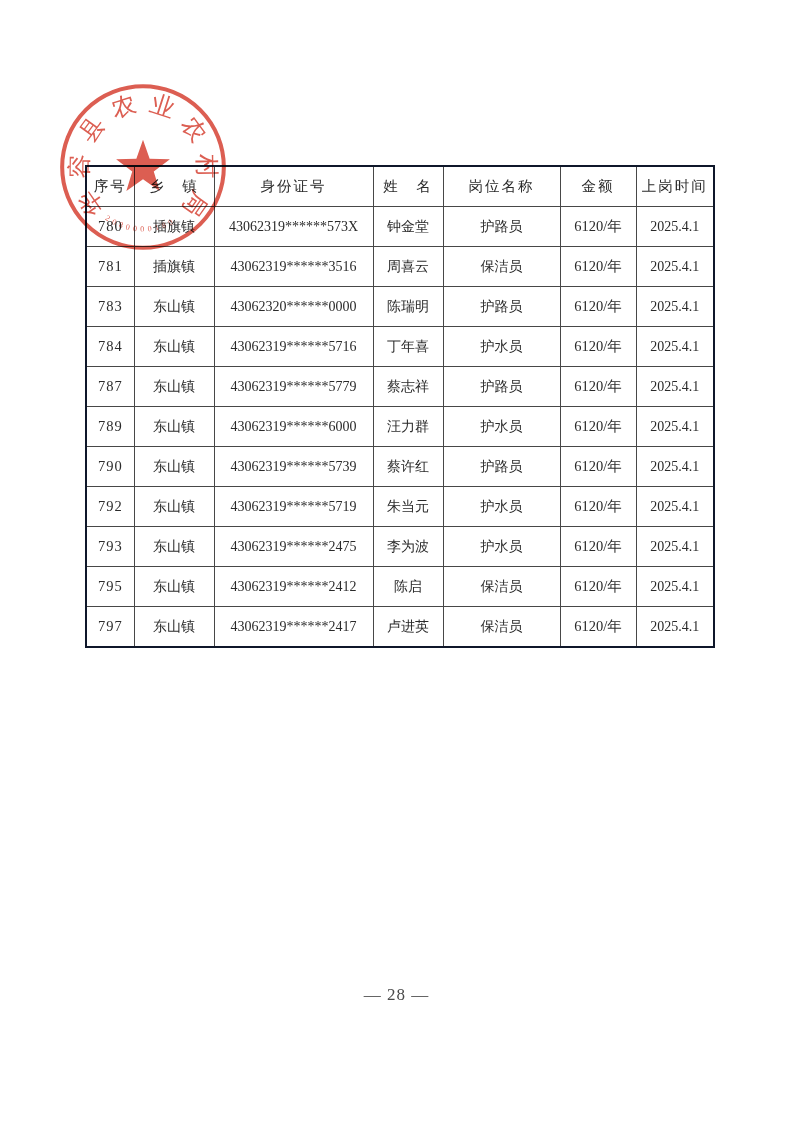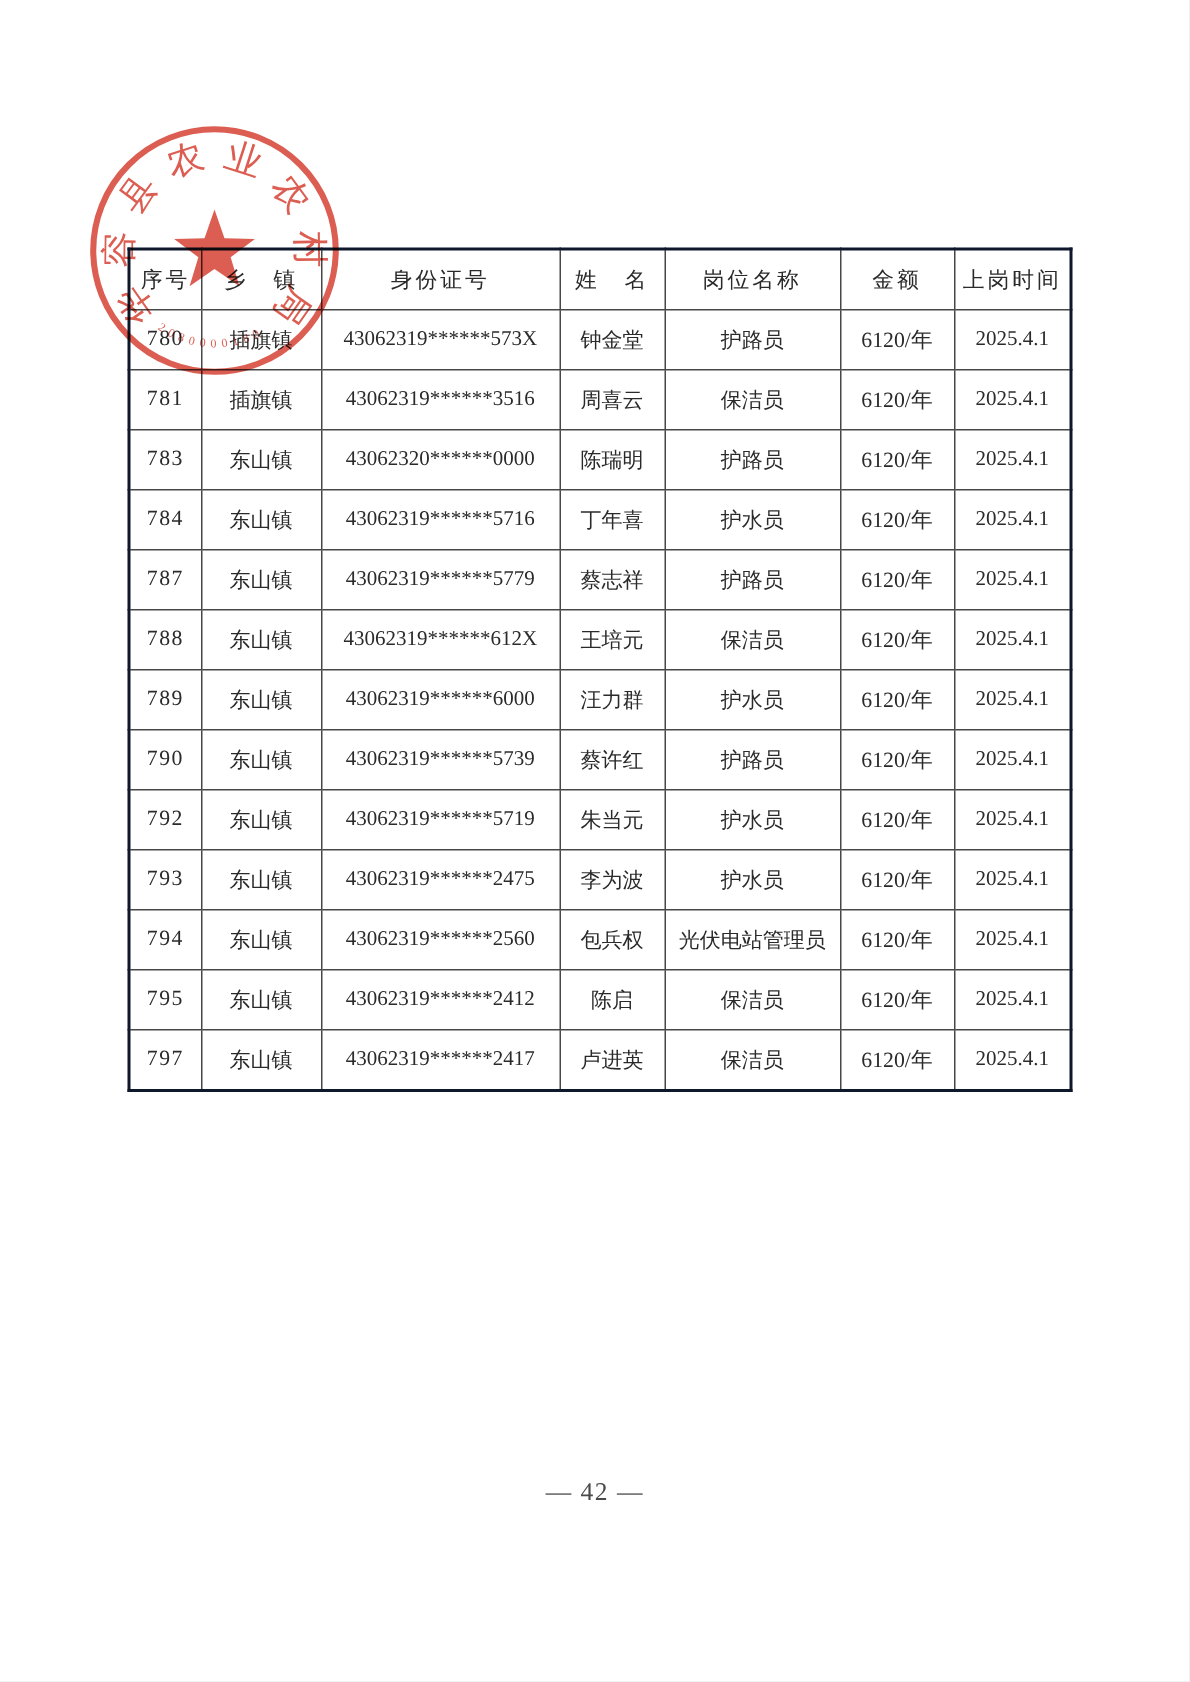--- a/index.html
+++ b/index.html
@@ -122,29 +122,20 @@
         <tr>
           <td class="c-serial">787</td>
           <td class="c-township">东山镇</td>
           <td class="c-id-number">43062319******5779</td>
           <td class="c-name">蔡志祥</td>
           <td class="c-position">护路员</td>
           <td class="c-amount">6120/年</td>
           <td class="c-start-date">2025.4.1</td>
         </tr>
         <tr>
-          <td class="c-serial">788</td>
-          <td class="c-township">东山镇</td>
-          <td class="c-id-number">43062319******612X</td>
-          <td class="c-name">王培元</td>
-          <td class="c-position">保洁员</td>
-          <td class="c-amount">6120/年</td>
-          <td class="c-start-date">2025.4.1</td>
-        </tr>
-        <tr>
           <td class="c-serial">789</td>
           <td class="c-township">东山镇</td>
           <td class="c-id-number">43062319******6000</td>
           <td class="c-name">汪力群</td>
           <td class="c-position">护水员</td>
           <td class="c-amount">6120/年</td>
           <td class="c-start-date">2025.4.1</td>
         </tr>
         <tr>
           <td class="c-serial">790</td>
@@ -163,29 +154,20 @@
           <td class="c-position">护水员</td>
           <td class="c-amount">6120/年</td>
           <td class="c-start-date">2025.4.1</td>
         </tr>
         <tr>
           <td class="c-serial">793</td>
           <td class="c-township">东山镇</td>
           <td class="c-id-number">43062319******2475</td>
           <td class="c-name">李为波</td>
           <td class="c-position">护水员</td>
-          <td class="c-amount">6120/年</td>
-          <td class="c-start-date">2025.4.1</td>
-        </tr>
-        <tr>
-          <td class="c-serial">794</td>
-          <td class="c-township">东山镇</td>
-          <td class="c-id-number">43062319******2560</td>
-          <td class="c-name">包兵权</td>
-          <td class="c-position">光伏电站管理员</td>
           <td class="c-amount">6120/年</td>
           <td class="c-start-date">2025.4.1</td>
         </tr>
         <tr>
           <td class="c-serial">795</td>
           <td class="c-township">东山镇</td>
           <td class="c-id-number">43062319******2412</td>
           <td class="c-name">陈启</td>
           <td class="c-position">保洁员</td>
           <td class="c-amount">6120/年</td>
@@ -217,15 +199,15 @@
         <text x="95" y="40" transform="rotate(125,95,95)">局</text>
       </g>
     <defs>
       <path id="seal-arc" d="M 46,136.1 A 64 64 0 0 0 144,136.1" fill="none"></path>
     </defs>
     <text font-size="8" fill="#d43a2b" letter-spacing="3.5" font-family="'Liberation Serif','DejaVu Serif',serif">
       <textPath href="#seal-arc" startOffset="14%">2080000180</textPath>
     </text>
   </svg>
 
-  <div class="page-number">— 42 —</div>
+  <div class="page-number">— 28 —</div>
 
 </div>
 
 </body></html>

